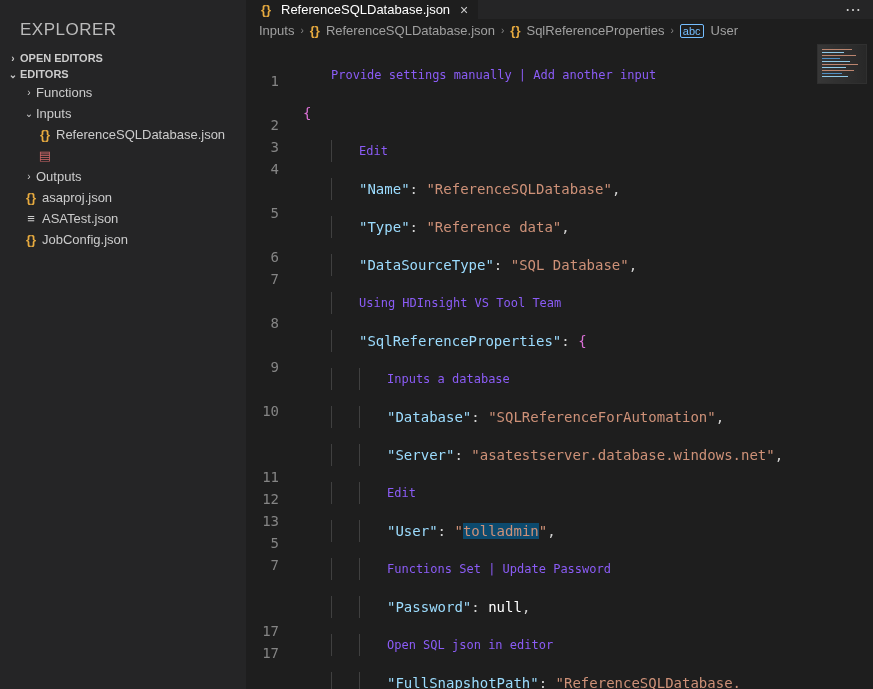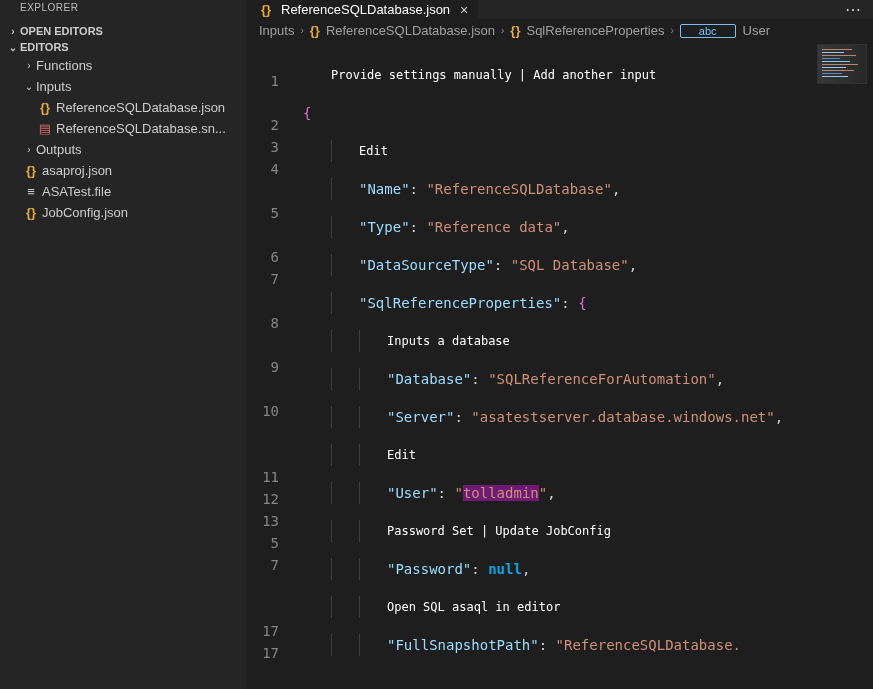--- a/index.html
+++ b/index.html
@@ -14,22 +14,22 @@
   display: flex;
 }
 .sidebar {
   width: 247px;
   background: #252526;
   border-right: 1px solid #1e1e1e;
   display: flex;
   flex-direction: column;
 }
 .sidebar-header {
-  padding: 2px 16px 8px 20px;
-  font-size: 10px;
+  padding: 20px 16px 8px 20px;
+  font-size: 17px;
   color: #bbbbbb;
   letter-spacing: 0.5px;
 }
 .tree-section {
   padding: 2px 0;
 }
 .tree-header {
   display: flex;
   align-items: center;
   padding: 2px 4px 2px 6px;
@@ -85,21 +85,21 @@
   display: flex;
   align-items: center;
   padding: 4px 12px;
   font-size: 13px;
   color: #a0a0a0;
   gap: 4px;
   height: 26px;
 }
 .breadcrumb .chev-sep { color: #888; font-size: 10px; padding: 0 2px;}
 .bc-icon { color: #e8ab3f; font-weight:600; margin-right:2px; }
-.bc-icon2 { color: #75beff; font-size:11px; padding:0 18px; border:1px solid #75beff; border-radius:2px; margin-right:3px; }
+.bc-icon2 { color: #75beff; font-size:11px; padding:0 2px; border:1px solid #75beff; border-radius:2px; margin-right:3px; }
 
 .editor-wrap { flex: 1; display: flex; position: relative; }
 .gutter {
   width: 50px;
   text-align: right;
   color: #858585;
   font-family: Consolas, monospace;
   font-size: 14px;
   padding-top: 6px;
   user-select: none;
@@ -110,27 +110,27 @@
   flex: 1;
   font-family: Consolas, monospace;
   font-size: 14px;
   padding-top: 6px;
   padding-left: 6px;
   white-space: pre;
   color: #d4d4d4;
   position: relative;
 }
 .line { height: 22px; line-height: 22px; position: relative; }
-.codelens { color: #ffffff; font-size: 12px; height: 22px; line-height: 22px; }
+.codelens { color: #8b5cf6; font-size: 12px; height: 22px; line-height: 22px; }
 .k { color: #9cdcfe; } 
 .s { color: #ce9178; } 
-.n { color: #0ea5e9; font-weight: bold; } 
+.n { color: #ffffff; } 
 .p { color: #d4d4d4; } 
 .br { color: #da70d6; } 
-.hl { background: #701a75; }
+.hl { background: #0c4a6e; }
 .ind { display:inline-block; width: 28px; border-left: 1px solid #404040; height:22px; vertical-align: top; }
 .ind0 { display:inline-block; width: 28px; height:22px; vertical-align: top; }
 .minimap {
   position: absolute;
   top: 2px; right: 6px;
   width: 50px; height: 40px;
   background: linear-gradient(90deg,#3a3a3a 0%,#2a2a2a 100%);
   opacity: 0.9;
   border: 1px solid #333;
 }
@@ -172,33 +172,32 @@
     <div class="tree-item">
       <span class="chev">⌄</span>
       <span>Inputs</span>
     </div>
     <div class="tree-item indent1">
       <span class="file-icon icon-json">{}</span>
       <span>ReferenceSQLDatabase.json</span>
     </div>
     <div class="tree-item indent1">
       <span class="file-icon icon-sn">▤</span>
-      <span>ReferenceSQLDatabase.sn...</span>
     </div>
     <div class="tree-item">
       <span class="chev">›</span>
       <span>Outputs</span>
     </div>
     <div class="tree-item" style="padding-left:22px">
       <span class="file-icon icon-json">{}</span>
       <span>asaproj.json</span>
     </div>
     <div class="tree-item" style="padding-left:22px">
       <span class="file-icon icon-lines">≡</span>
-      <span>ASATest.file</span>
+      <span>ASATest.json</span>
     </div>
     <div class="tree-item" style="padding-left:22px">
       <span class="file-icon icon-json">{}</span>
       <span>JobConfig.json</span>
     </div>
   </div>
 </div>
 
 <div class="main">
   <div class="tabbar">
@@ -256,29 +255,30 @@
       <div>17</div>
       <div>17</div>
     </div>
     <div class="code">
 <div class="line codelens"><span class="ind0"></span><span>Provide settings manually | Add another input</span></div>
 <div class="line"><span class="br">{</span></div>
 <div class="line codelens"><span class="ind0"></span><span class="ind"></span><span>Edit</span></div>
 <div class="line"><span class="ind0"></span><span class="ind"></span><span class="k">"Name"</span><span class="p">: </span><span class="s">"ReferenceSQLDatabase"</span><span class="p">,</span></div>
 <div class="line"><span class="ind0"></span><span class="ind"></span><span class="k">"Type"</span><span class="p">: </span><span class="s">"Reference data"</span><span class="p">,</span></div>
 <div class="line"><span class="ind0"></span><span class="ind"></span><span class="k">"DataSourceType"</span><span class="p">: </span><span class="s">"SQL Database"</span><span class="p">,</span></div>
+<div class="line codelens"><span class="ind0"></span><span class="ind"></span><span>Using HDInsight VS Tool Team</span></div>
 <div class="line"><span class="ind0"></span><span class="ind"></span><span class="k">"SqlReferenceProperties"</span><span class="p">: </span><span class="br">{</span></div>
 <div class="line codelens"><span class="ind0"></span><span class="ind"></span><span class="ind"></span><span>Inputs a database</span></div>
 <div class="line"><span class="ind0"></span><span class="ind"></span><span class="ind"></span><span class="k">"Database"</span><span class="p">: </span><span class="s">"SQLReferenceForAutomation"</span><span class="p">,</span></div>
 <div class="line"><span class="ind0"></span><span class="ind"></span><span class="ind"></span><span class="k">"Server"</span><span class="p">: </span><span class="s">"asatestserver.database.windows.net"</span><span class="p">,</span></div>
 <div class="line codelens"><span class="ind0"></span><span class="ind"></span><span class="ind"></span><span>Edit</span></div>
 <div class="line"><span class="ind0"></span><span class="ind"></span><span class="ind"></span><span class="k">"User"</span><span class="p">: </span><span class="s">"</span><span class="s hl">tolladmin</span><span class="s">"</span><span class="p">,</span></div>
-<div class="line codelens"><span class="ind0"></span><span class="ind"></span><span class="ind"></span><span>Password Set | Update JobConfig</span></div>
+<div class="line codelens"><span class="ind0"></span><span class="ind"></span><span class="ind"></span><span>Functions Set | Update Password</span></div>
 <div class="line"><span class="ind0"></span><span class="ind"></span><span class="ind"></span><span class="k">"Password"</span><span class="p">: </span><span class="n">null</span><span class="p">,</span></div>
-<div class="line codelens"><span class="ind0"></span><span class="ind"></span><span class="ind"></span><span>Open SQL asaql in editor</span></div>
+<div class="line codelens"><span class="ind0"></span><span class="ind"></span><span class="ind"></span><span>Open SQL json in editor</span></div>
 <div class="line"><span class="ind0"></span><span class="ind"></span><span class="ind"></span><span class="k">"FullSnapshotPath"</span><span class="p">: </span><span class="s">"ReferenceSQLDatabase.</span></div>
 
 
 
 
 
 
 
 
 

